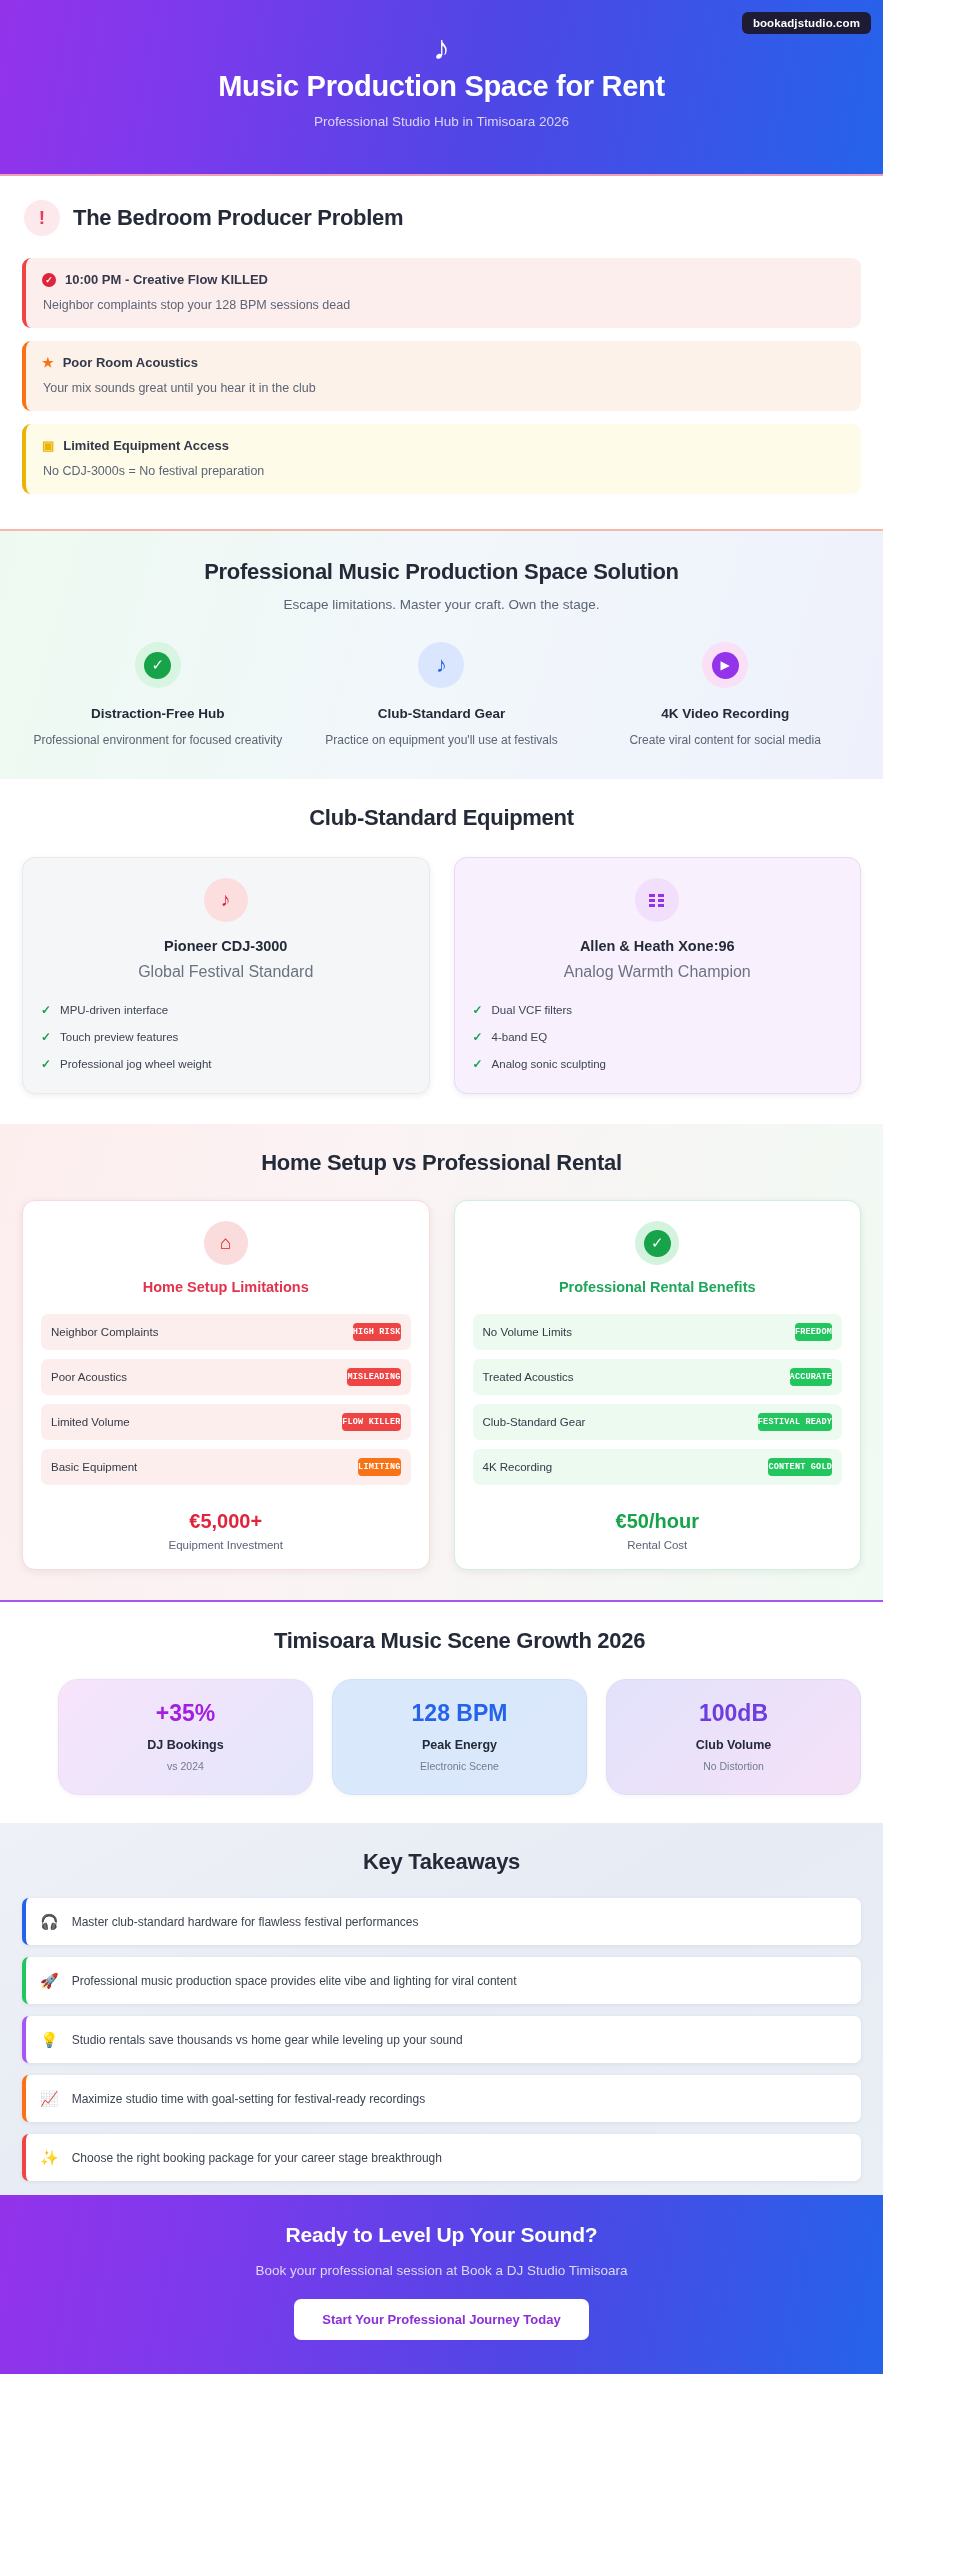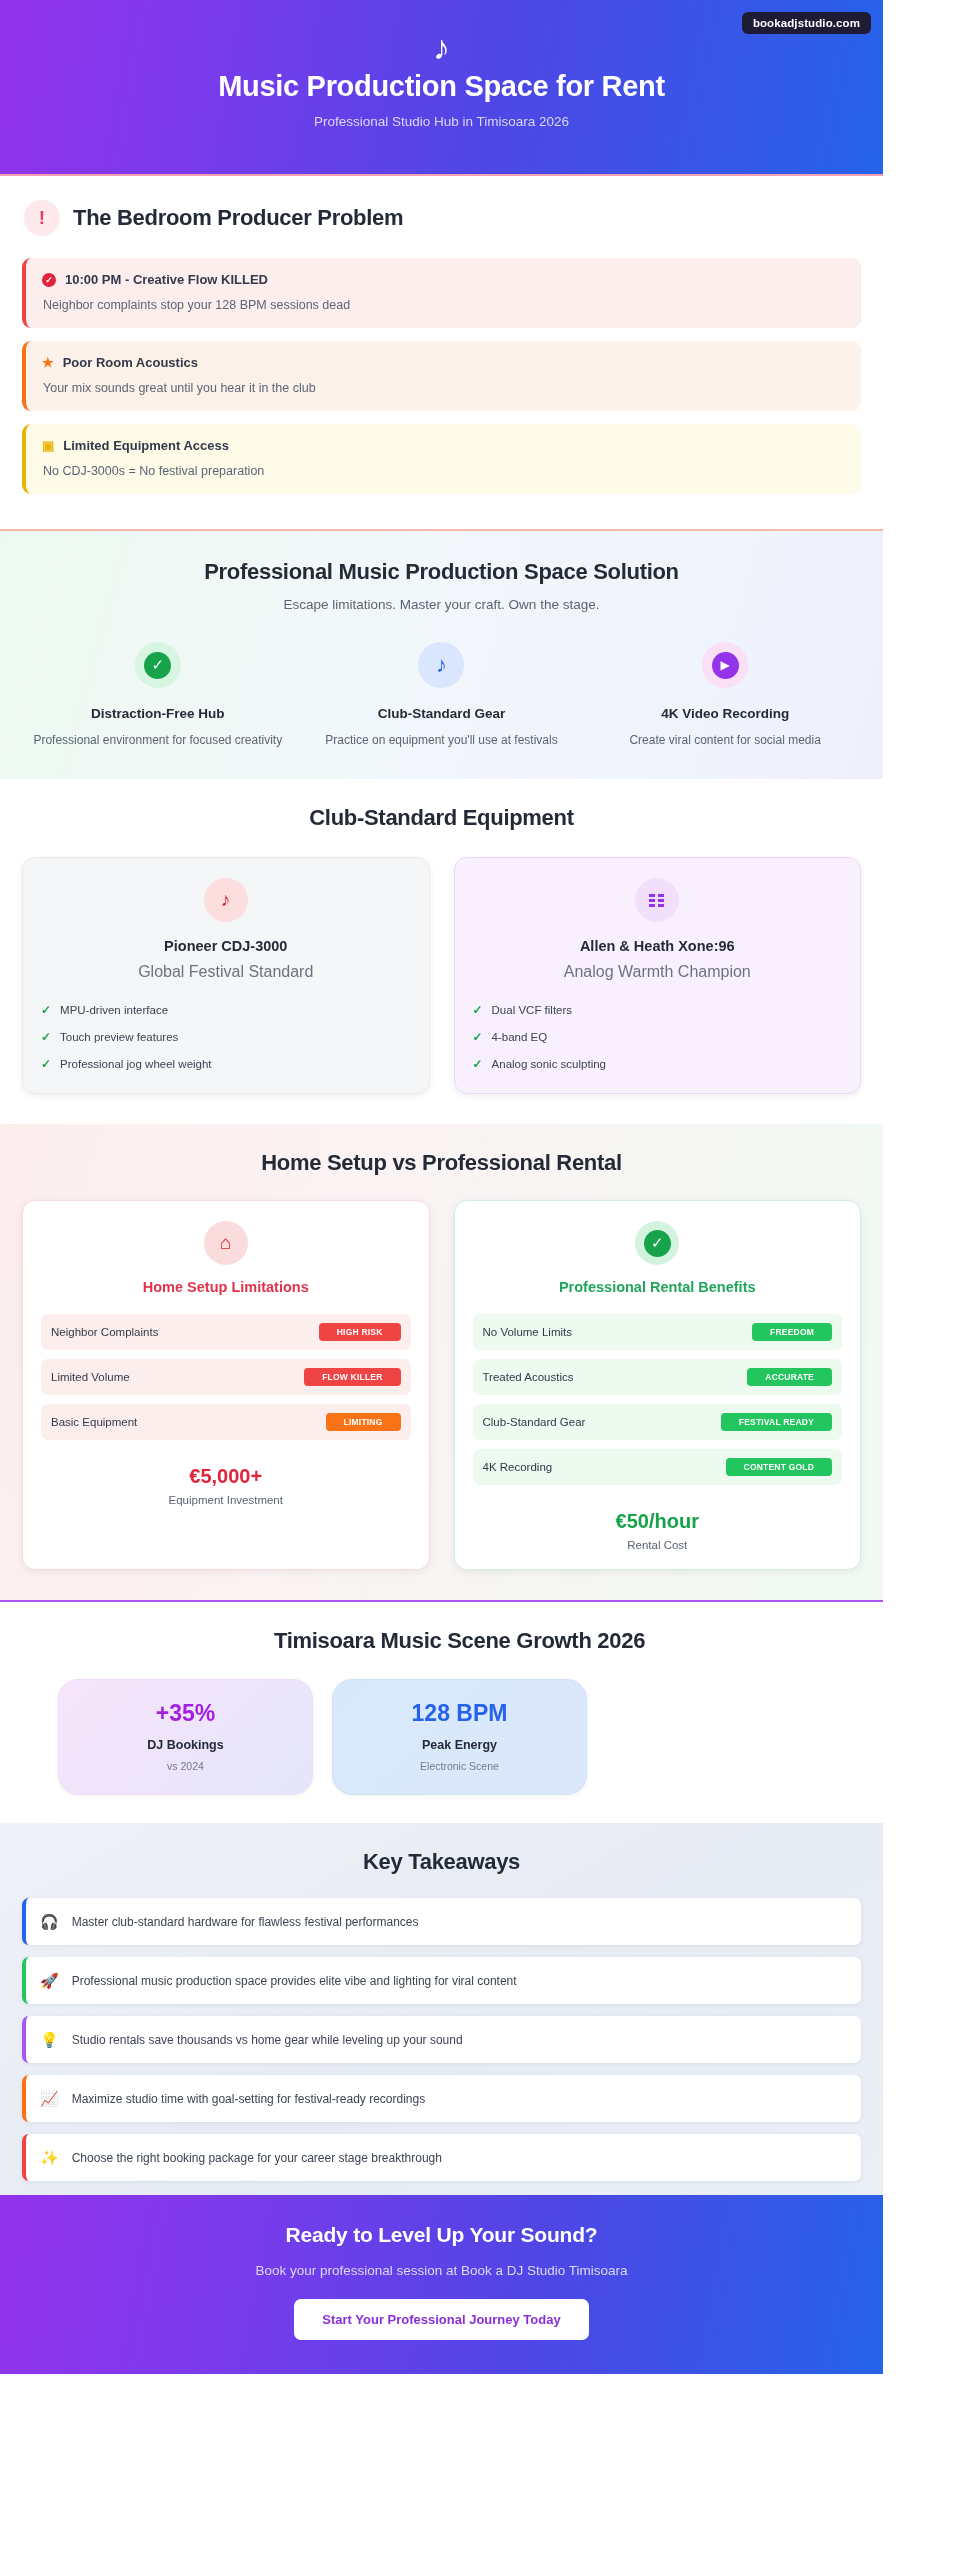--- a/index.html
+++ b/index.html
@@ -177,21 +177,21 @@
   .cmp-title-good { color:#1fa65b; }
   .cmp-row {
     display:flex; align-items:center; justify-content:space-between;
     border-radius:7px; padding: 9px 10px; margin-bottom: 9px;
     font-size: 11.5px; color:#333a48;
   }
   .cmp-row-bad  { background:#fdeeee; }
   .cmp-row-good { background:#ecfaf0; }
   .badge {
     color:#ffffff; font-size:8.5px; font-weight:bold;
-    padding: 4px 18px; border-radius: 4px; letter-spacing:.2px; white-space:nowrap;
+    padding: 4px 0; border-radius: 4px; letter-spacing:.2px; white-space:nowrap;font-family:Liberation Mono, monospace;
   }
   .cmp-foot { text-align:center; padding-top:16px; }
   .cmp-price { font-size: 20px; font-weight:bold; margin-bottom:6px; }
   .cmp-price-bad  { color:#e1243c; }
   .cmp-price-good { color:#16a34a; }
   .cmp-price-label { font-size: 11.5px; color:#5b6475; }
 
   
   .stats { background:#ffffff; padding: 26px 22px 28px 22px; margin-left: 36px; }
   .stats-grid { display:grid; grid-template-columns: repeat(3,1fr); gap: 19px; margin-top: 25px; }
@@ -376,20 +376,24 @@
 
       <div class="cmp-card cmp-card-bad">
         <div class="cmp-circle cmpc-red">⌂</div>
         <div class="cmp-title cmp-title-bad">Home Setup Limitations</div>
 
         <div class="cmp-row cmp-row-bad">
           <span>Neighbor Complaints</span>
           <span class="badge" style="background:#ef4444">HIGH RISK</span>
         </div>
         <div class="cmp-row cmp-row-bad">
+          <span>Poor Acoustics</span>
+          <span class="badge" style="background:#ef4444">MISLEADING</span>
+        </div>
+        <div class="cmp-row cmp-row-bad">
           <span>Limited Volume</span>
           <span class="badge" style="background:#ef4444">FLOW KILLER</span>
         </div>
         <div class="cmp-row cmp-row-bad">
           <span>Basic Equipment</span>
           <span class="badge" style="background:#f97316">LIMITING</span>
         </div>
 
         <div class="cmp-foot">
           <div class="cmp-price cmp-price-bad">€5,000+</div>
@@ -435,20 +439,25 @@
       <div class="stat-card stat-1">
         <div class="stat-val sv-1">+35%</div>
         <div class="stat-label">DJ Bookings</div>
         <div class="stat-note">vs 2024</div>
       </div>
       <div class="stat-card stat-2">
         <div class="stat-val sv-2">128 BPM</div>
         <div class="stat-label">Peak Energy</div>
         <div class="stat-note">Electronic Scene</div>
       </div>
+      <div class="stat-card stat-3">
+        <div class="stat-val sv-3">100dB</div>
+        <div class="stat-label">Club Volume</div>
+        <div class="stat-note">No Distortion</div>
+      </div>
     </div>
   </div>
 
   <div class="takeaways">
     <div class="section-title">Key Takeaways</div>
     <div class="tk-list">
       <div class="tk-item tk-b1">
         <span class="tk-emoji">🎧</span>
         <span>Master club-standard hardware for flawless festival performances</span>
       </div>

